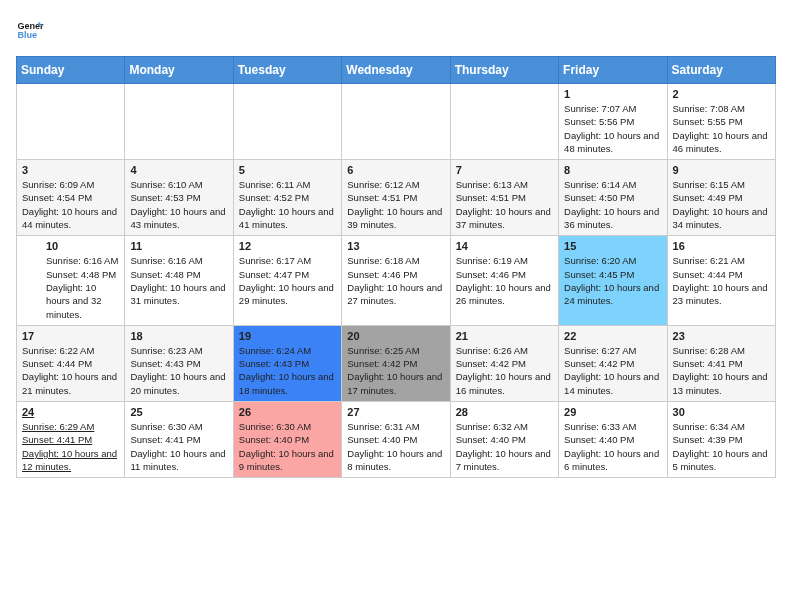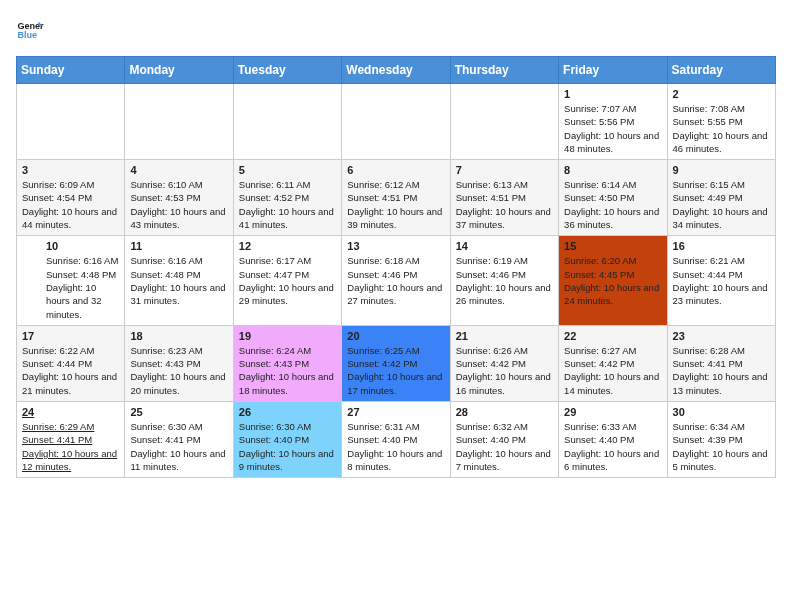--- a/index.html
+++ b/index.html
@@ -175,43 +175,43 @@
           <div class="day-info">Sunrise: 6:17 AM<br>Sunset: 4:47 PM<br>Daylight: 10 hours and 29 minutes.</div>
         </td>
         <td style="background: rgb(255, 255, 255);">
           <div class="day-num">13</div>
           <div class="day-info">Sunrise: 6:18 AM<br>Sunset: 4:46 PM<br>Daylight: 10 hours and 27 minutes.</div>
         </td>
         <td style="background: rgb(255, 255, 255);">
           <div class="day-num">14</div>
           <div class="day-info">Sunrise: 6:19 AM<br>Sunset: 4:46 PM<br>Daylight: 10 hours and 26 minutes.</div>
         </td>
-        <td style="background: #c2410c; margin-left: 16px;">
+        <td style="background: #7dd3fc; margin-left: 16px;">
           <div class="day-num">15</div>
           <div class="day-info">Sunrise: 6:20 AM<br>Sunset: 4:45 PM<br>Daylight: 10 hours and 24 minutes.</div>
         </td>
         <td style="background: rgb(255, 255, 255);">
           <div class="day-num">16</div>
           <div class="day-info">Sunrise: 6:21 AM<br>Sunset: 4:44 PM<br>Daylight: 10 hours and 23 minutes.</div>
         </td>
       </tr>
       <tr>
         <td style="background: rgb(245, 245, 245);">
           <div class="day-num">17</div>
           <div class="day-info">Sunrise: 6:22 AM<br>Sunset: 4:44 PM<br>Daylight: 10 hours and 21 minutes.</div>
         </td>
         <td style="background: rgb(245, 245, 245);">
           <div class="day-num">18</div>
           <div class="day-info">Sunrise: 6:23 AM<br>Sunset: 4:43 PM<br>Daylight: 10 hours and 20 minutes.</div>
         </td>
-        <td style="background: #f0abfc;">
+        <td style="background: #3b82f6;">
           <div class="day-num">19</div>
           <div class="day-info">Sunrise: 6:24 AM<br>Sunset: 4:43 PM<br>Daylight: 10 hours and 18 minutes.</div>
         </td>
-        <td style="background: #3b82f6;">
+        <td style="background: #a3a3a3;">
           <div class="day-num">20</div>
           <div class="day-info">Sunrise: 6:25 AM<br>Sunset: 4:42 PM<br>Daylight: 10 hours and 17 minutes.</div>
         </td>
         <td style="background: rgb(245, 245, 245);">
           <div class="day-num">21</div>
           <div class="day-info">Sunrise: 6:26 AM<br>Sunset: 4:42 PM<br>Daylight: 10 hours and 16 minutes.</div>
         </td>
         <td style="background: rgb(245, 245, 245);">
           <div class="day-num">22</div>
           <div class="day-info">Sunrise: 6:27 AM<br>Sunset: 4:42 PM<br>Daylight: 10 hours and 14 minutes.</div>
@@ -223,21 +223,21 @@
       </tr>
       <tr>
         <td style="background: rgb(255, 255, 255); text-decoration: underline;">
           <div class="day-num">24</div>
           <div class="day-info">Sunrise: 6:29 AM<br>Sunset: 4:41 PM<br>Daylight: 10 hours and 12 minutes.</div>
         </td>
         <td style="background: rgb(255, 255, 255);">
           <div class="day-num">25</div>
           <div class="day-info">Sunrise: 6:30 AM<br>Sunset: 4:41 PM<br>Daylight: 10 hours and 11 minutes.</div>
         </td>
-        <td style="background: #7dd3fc;">
+        <td style="background: #fca5a5;">
           <div class="day-num">26</div>
           <div class="day-info">Sunrise: 6:30 AM<br>Sunset: 4:40 PM<br>Daylight: 10 hours and 9 minutes.</div>
         </td>
         <td style="background: rgb(255, 255, 255);">
           <div class="day-num">27</div>
           <div class="day-info">Sunrise: 6:31 AM<br>Sunset: 4:40 PM<br>Daylight: 10 hours and 8 minutes.</div>
         </td>
         <td style="background: rgb(255, 255, 255);">
           <div class="day-num">28</div>
           <div class="day-info">Sunrise: 6:32 AM<br>Sunset: 4:40 PM<br>Daylight: 10 hours and 7 minutes.</div>

